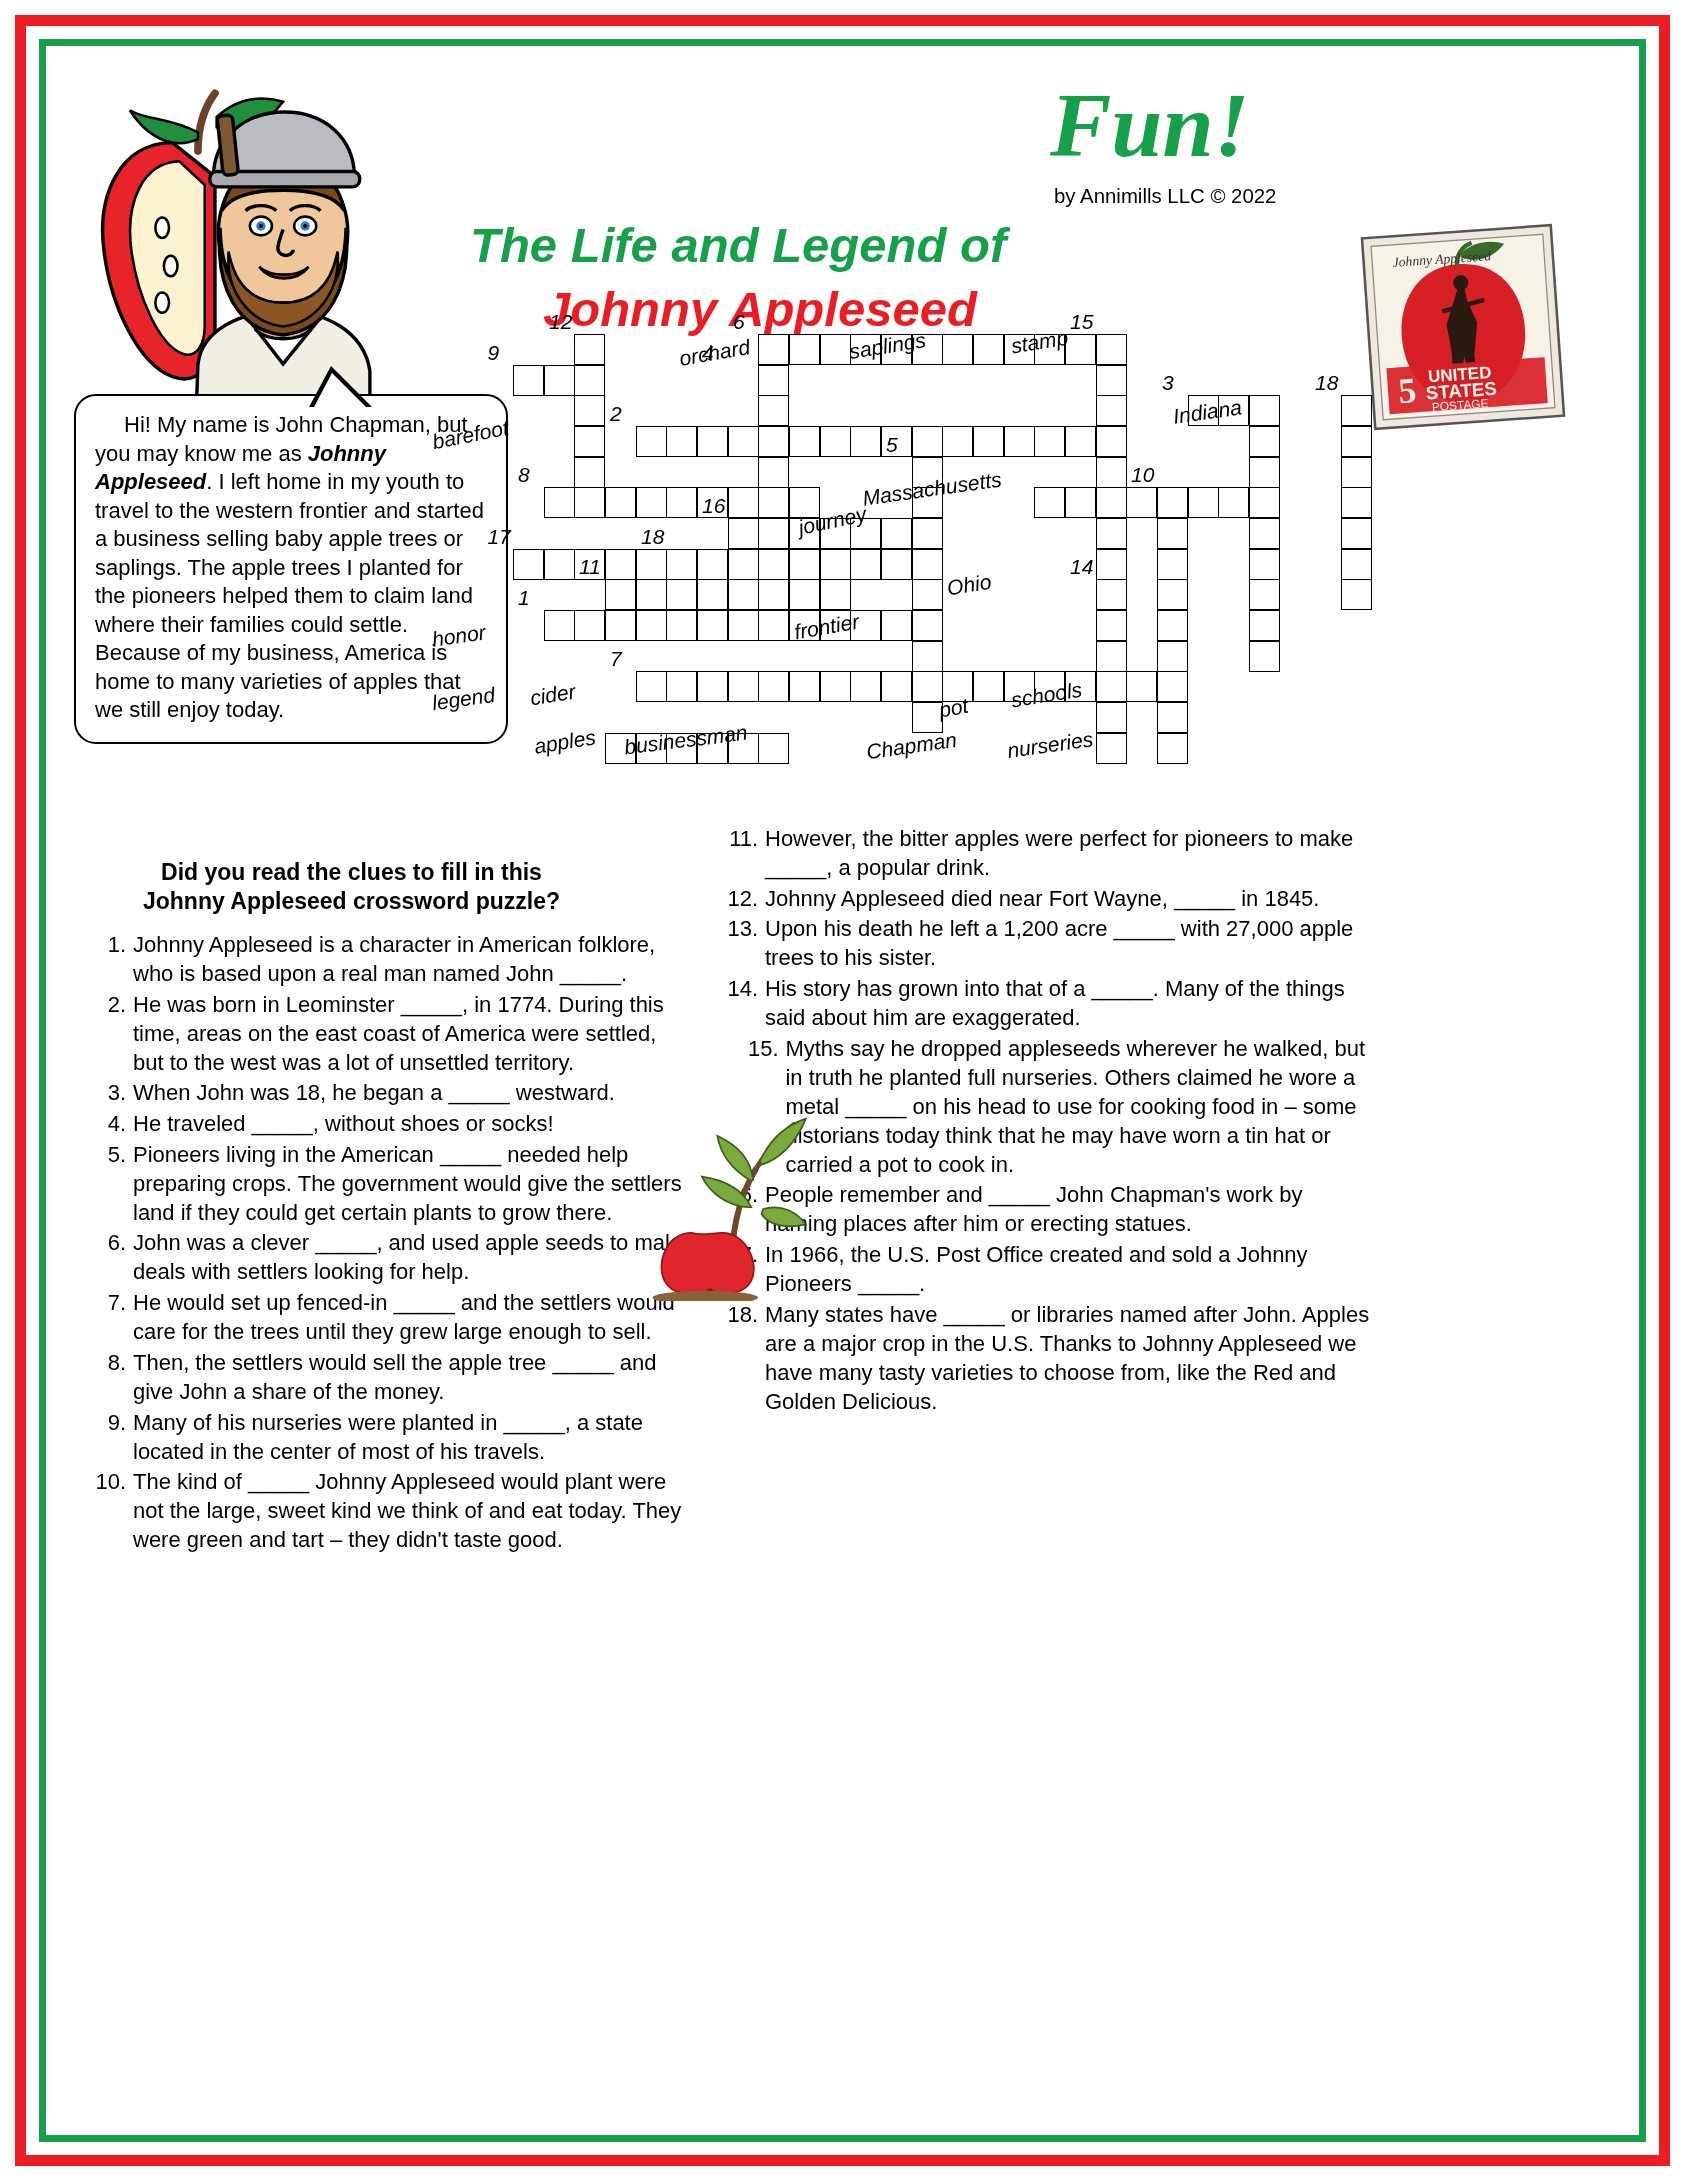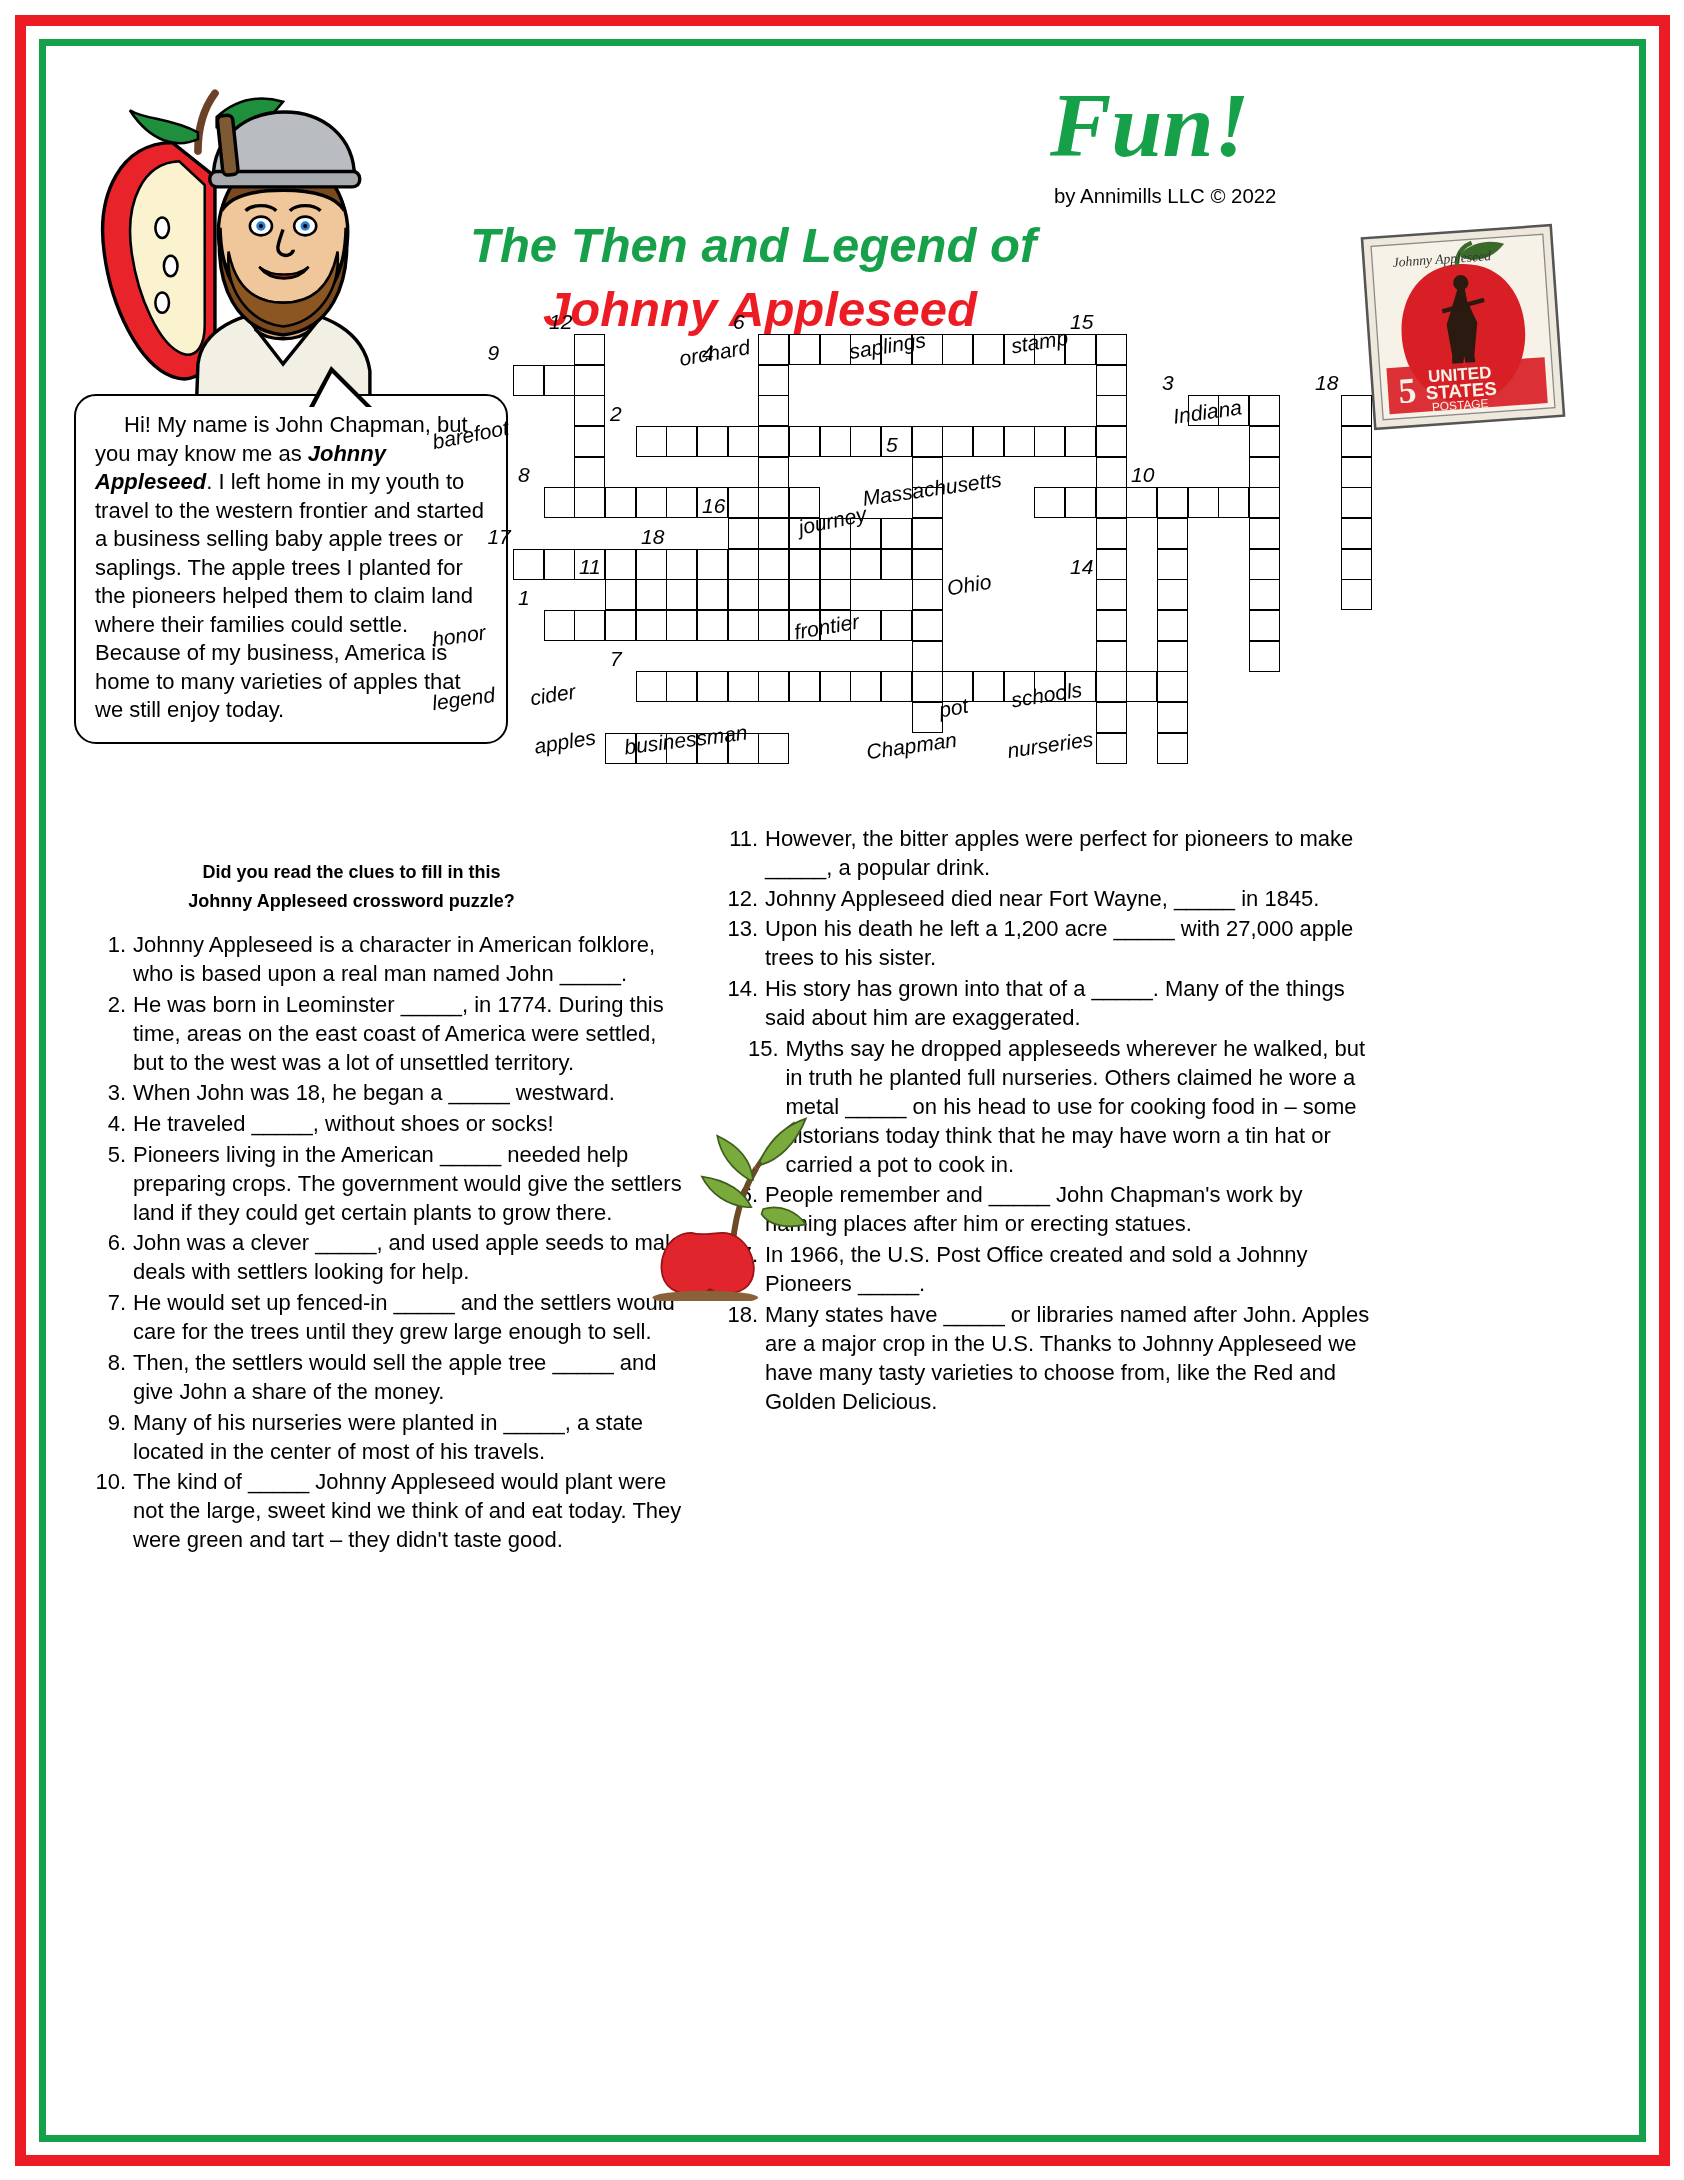--- a/index.html
+++ b/index.html
@@ -164,21 +164,21 @@
     color: #000;
     white-space: nowrap;
   }
 
   
   .clue-head {
     position: absolute;
     left: 60px; top: 805px;
     width: 477px;
     text-align: center;
-    font-size: 18px;
+    font-size: 23px;
     font-weight: bold;
     line-height: 29px;
     color: #000;
   }
   .clues-col {
     position: absolute;
     font-size: 22px;
     line-height: 29px;
     color: #000;
   }
@@ -210,21 +210,21 @@
 
 <div class="page">
   <div class="border-red-outer"></div>
   <div class="border-green-inner"></div>
 
   <div class="sheet">
 
     <div class="masthead">
       <div class="title-fun">Fun!</div>
       <div class="byline">by Annimills LLC © 2022</div>
-      <div class="subtitle-1">The Then and Legend of</div>
+      <div class="subtitle-1">The Life and Legend of</div>
       <div class="subtitle-2">Johnny Appleseed</div>
     </div>
 
     <svg class="johnny-art" viewBox="0 0 400 390">
 
       <path d="M120 70 C60 70 30 130 40 200 C48 262 80 330 120 345 C150 356 170 330 170 300 L170 110 Z" fill="#e8232a" stroke="#000" stroke-width="4"></path>
       <path d="M128 92 C85 94 64 140 72 198 C79 250 104 308 132 318 C150 324 158 305 158 285 L158 120 Z" fill="#fbf3cf" stroke="#000" stroke-width="3"></path>
       <ellipse cx="108" cy="170" rx="8" ry="12" fill="#fff" stroke="#000" stroke-width="3"></ellipse>
       <ellipse cx="118" cy="215" rx="8" ry="12" fill="#fff" stroke="#000" stroke-width="3"></ellipse>
       <ellipse cx="108" cy="258" rx="8" ry="12" fill="#fff" stroke="#000" stroke-width="3"></ellipse>

